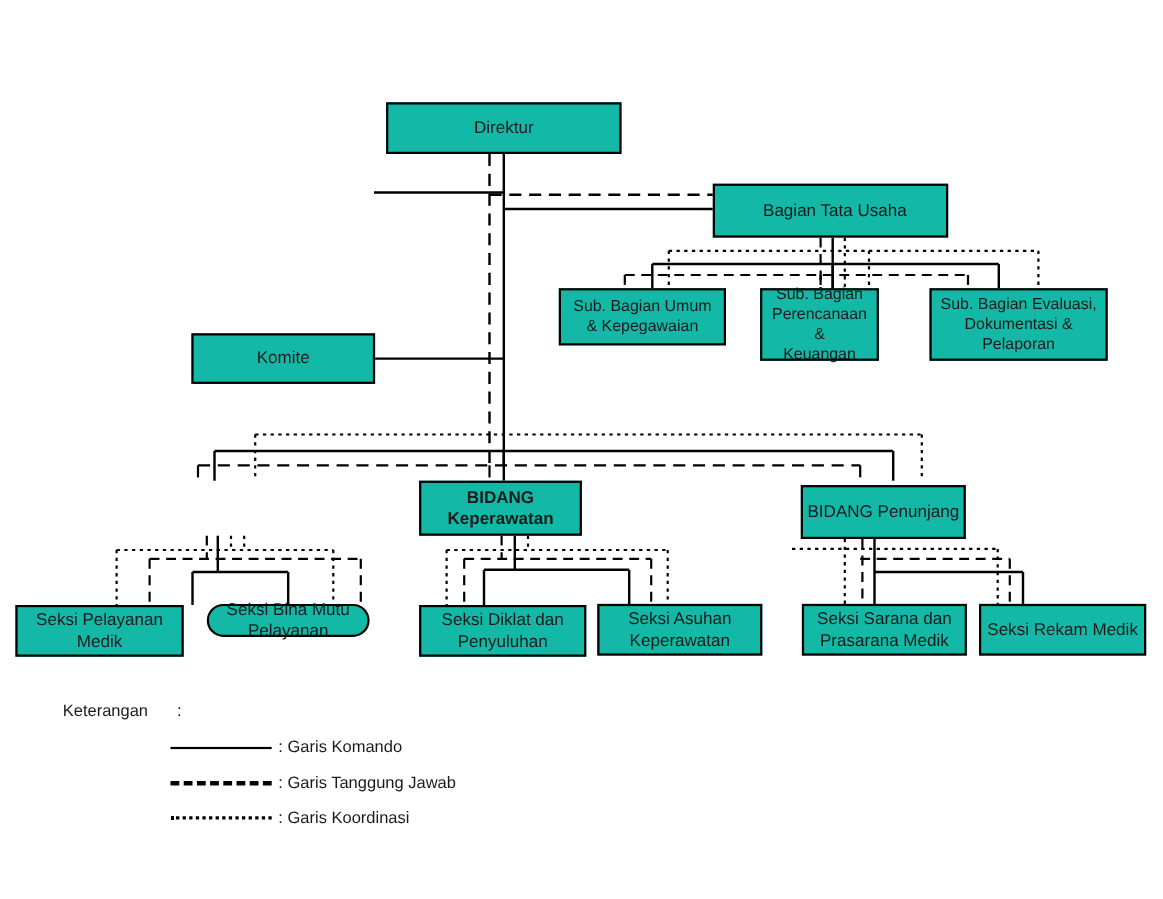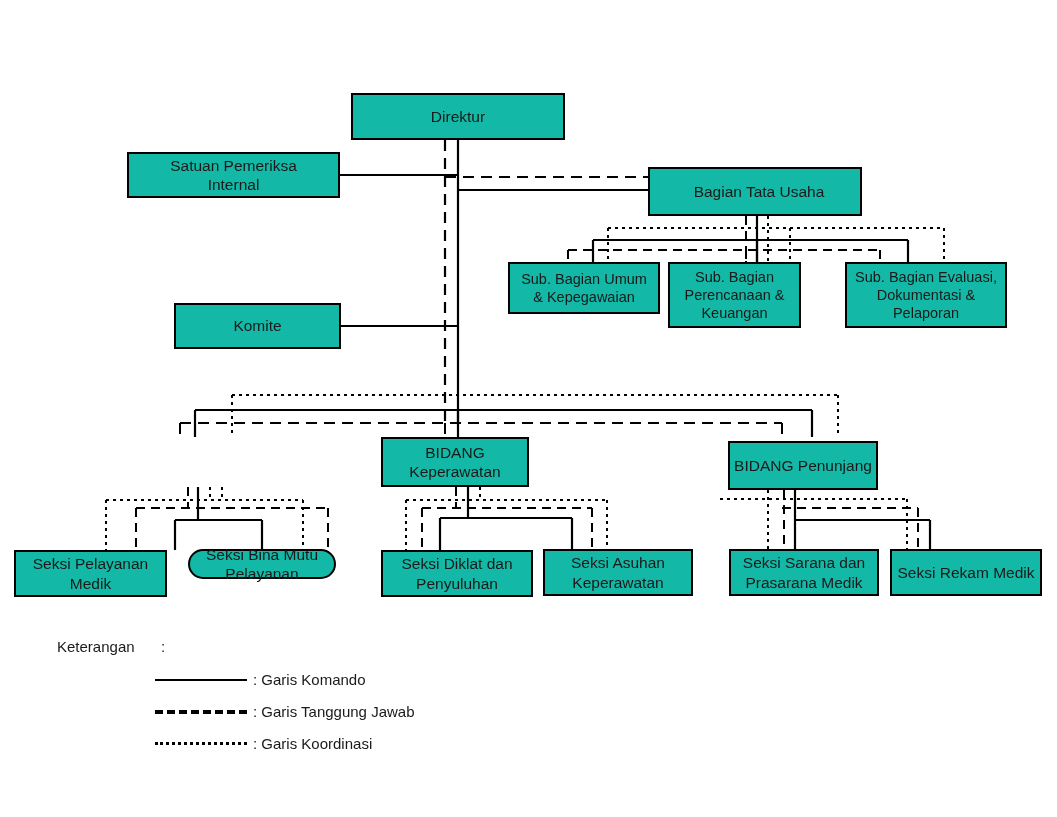--- a/index.html
+++ b/index.html
@@ -173,60 +173,54 @@
       <path d="M795,520 L930,520" stroke-width="2.2"></path>
       <path d="M930,520 L930,550" stroke-width="2.2"></path>
 
     </g>
   </svg>
 
   <div class="box" style="left:351px; top:93px; width:214px; height:47px;">
     <span>Direktur</span>
   </div>
 
-  <div class="box" style="left:127px; top:152px; width:213px; height:46px;">
-    <span>
-      <span>Satuan Pemeriksa</span>
-      <span>Internal</span>
-    </span>
-  </div>
 
   <div class="box" style="left:648px; top:167px; width:214px; height:49px;padding-left:12px;">
     <span>Bagian Tata Usaha</span>
   </div>
 
   <div class="box" style="left:174px; top:303px; width:167px; height:46px;">
     <span>Komite</span>
   </div>
 
   <div class="box" style="left:508px; top:262px; width:152px; height:52px; font-size:14.5px;">
     <span>
       <span>Sub. Bagian Umum</span>
       <span>&amp; Kepegawaian</span>
     </span>
   </div>
 
-  <div class="box" style="left:668px; top:262px; width:133px; height:66px; font-size:14.5px;">
+  <div class="box" style="left:691px; top:262px; width:108px; height:66px; font-size:14.5px;">
     <span>
       <span>Sub. Bagian</span>
       <span>Perencanaan &amp;</span>
       <span>Keuangan</span>
     </span>
   </div>
 
   <div class="box" style="left:845px; top:262px; width:162px; height:66px; font-size:14.5px;">
     <span>
       <span>Sub. Bagian Evaluasi,</span>
       <span>Dokumentasi &amp;</span>
       <span>Pelaporan</span>
     </span>
   </div>
 
 
-  <div class="box" style="left:381px; top:437px; width:148px; height:50px;">
+  <div class="box" style="left:381px; top:437px; width:148px; height:50px;font-weight:bold;">
     <span>
       <span>BIDANG</span>
       <span>Keperawatan</span>
     </span>
   </div>
 
   <div class="box" style="left:728px; top:441px; width:150px; height:49px;">
     <span>BIDANG Penunjang</span>
   </div>
 

